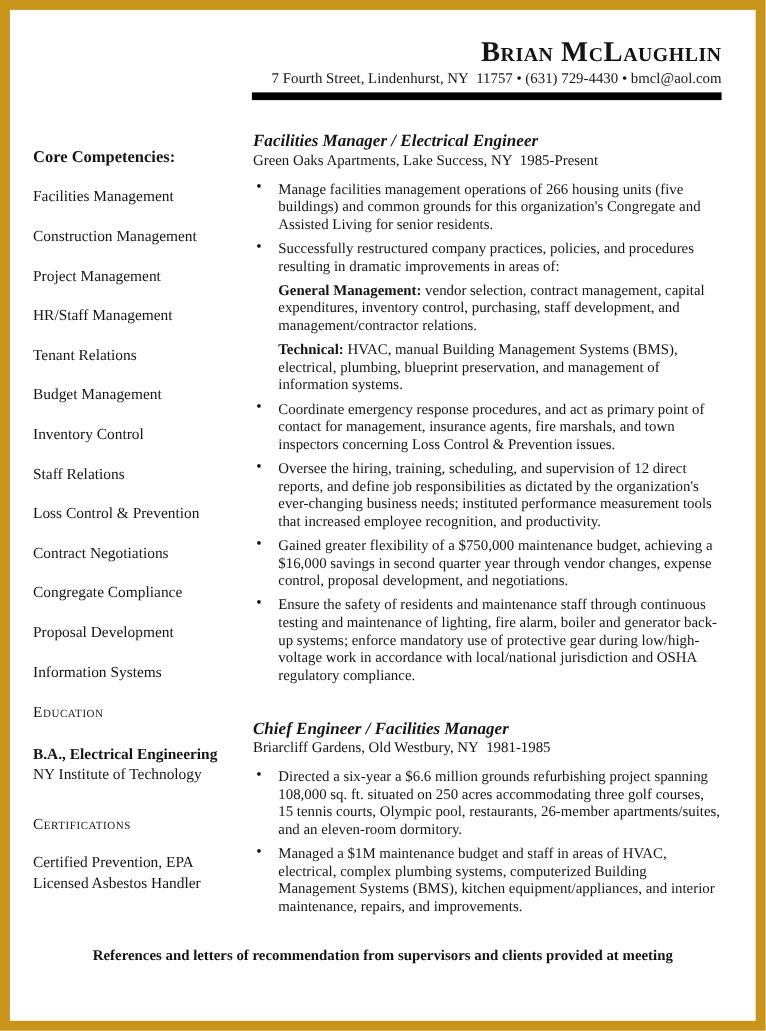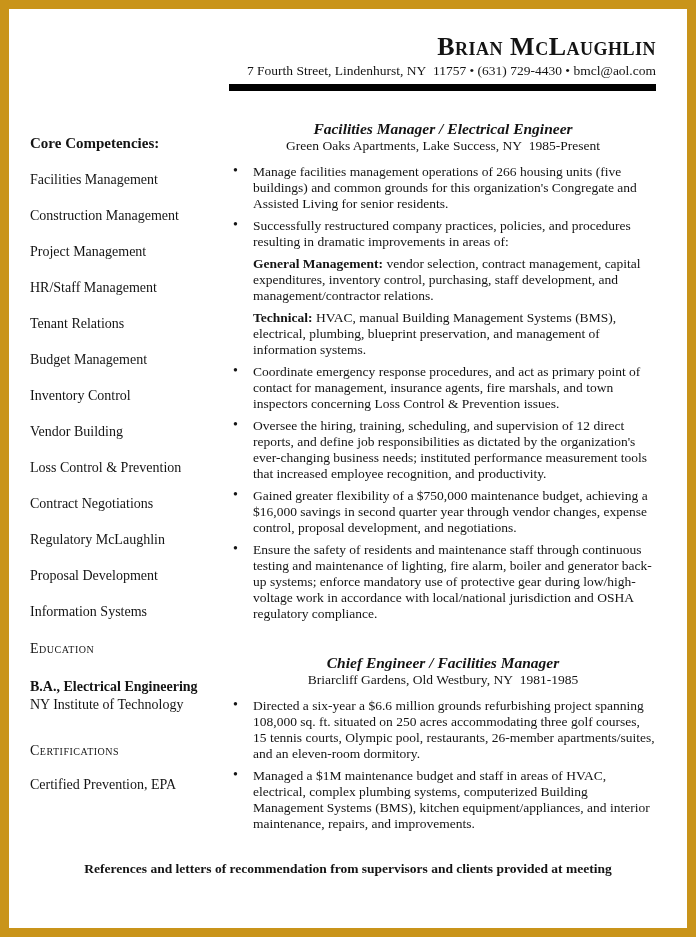--- a/index.html
+++ b/index.html
@@ -51,21 +51,21 @@
   .edu-degree { font-weight: bold; line-height: 18px; }
   .edu-school { line-height: 18px; }
   .cert-heading { margin-top: 28px; margin-bottom: 16px; }
   .cert-line { line-height: 19px; }
 
   
   .main {
     position: absolute; left: 230px; width: 426px; top: 120px;
     font-size: 13.5px; line-height: 16px;
   }
-  .job-header { text-align: center; }
+  .job-header { text-align: left; }
   .job-title {
     font-size: 15.5px; font-weight: bold; font-style: italic;
     line-height: 18px;
   }
   .job-sub { font-size: 13.5px; line-height: 15px; }
   .job-items { margin-top: 11px; }
   .item { position: relative; padding-left: 23px; margin-bottom: 6px; }
   .item.bulleted::before {
     content: "\2022";
     position: absolute; left: 3px; top: -1px;
@@ -94,33 +94,34 @@
 
 <div class="sidebar">
   <div class="sb-heading">Core Competencies:</div>
   <div class="comp-item">Facilities Management</div>
   <div class="comp-item">Construction Management</div>
   <div class="comp-item">Project Management</div>
   <div class="comp-item">HR/Staff Management</div>
   <div class="comp-item">Tenant Relations</div>
   <div class="comp-item">Budget Management</div>
   <div class="comp-item">Inventory Control</div>
-  <div class="comp-item">Vendor Building</div>
+  <div class="comp-item">Staff Relations</div>
   <div class="comp-item">Loss Control &amp; Prevention</div>
   <div class="comp-item">Contract Negotiations</div>
-  <div class="comp-item">Regulatory McLaughlin</div>
+  <div class="comp-item">Congregate Compliance</div>
   <div class="comp-item">Proposal Development</div>
   <div class="comp-item">Information Systems</div>
 
   <div class="sb-caps-heading edu-heading">Education</div>
   <div class="edu-degree">B.A., Electrical Engineering</div>
   <div class="edu-school">NY Institute of Technology</div>
 
   <div class="sb-caps-heading cert-heading">Certifications</div>
   <div class="cert-line">Certified Prevention, EPA</div>
+  <div class="cert-line">Licensed Asbestos Handler</div>
 </div>
 
 <div class="main">
 
   <div>
     <div class="job-header">
       <div class="job-title">Facilities Manager / Electrical Engineer</div>
       <div class="job-sub">Green Oaks Apartments, Lake Success, NY&nbsp; 1985-Present</div>
     </div>
     <div class="job-items">

